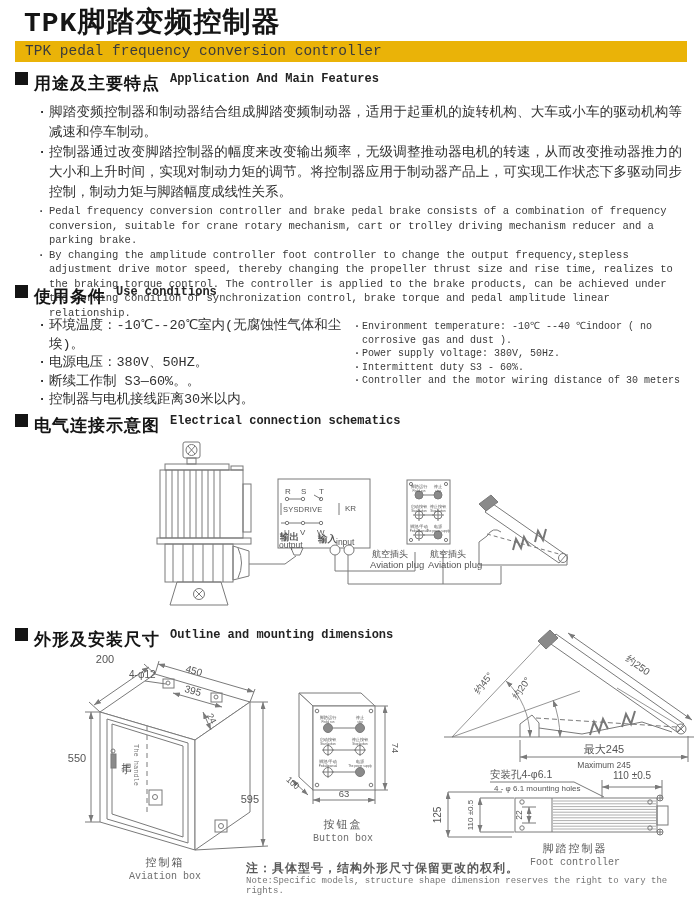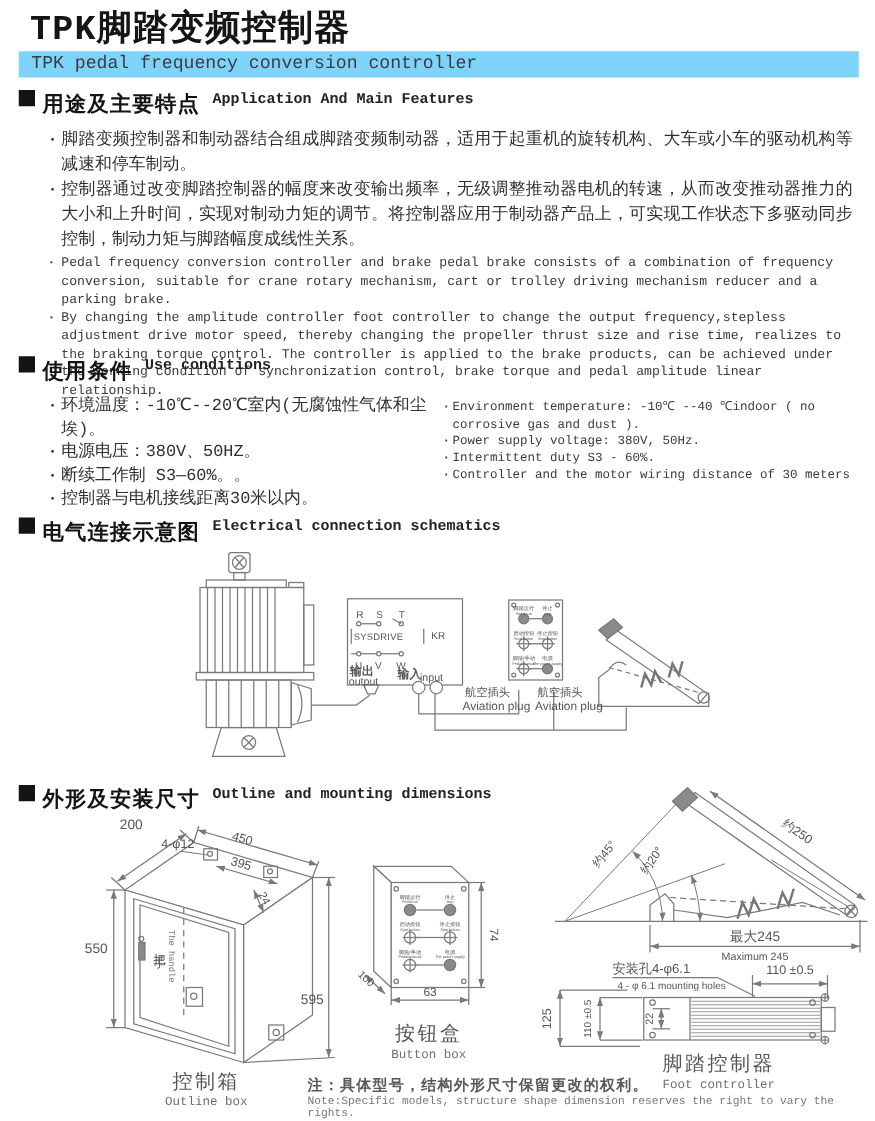--- a/index.html
+++ b/index.html
@@ -1,37 +1,37 @@
 <!DOCTYPE html>
 <html><head>
 <meta charset="utf-8">
 <style>
   html,body{margin:0;padding:0;background:#fff;}
   #page{position:relative;width:700px;height:897px;background:#fff;overflow:hidden;
         font-family:"Liberation Sans","DejaVu Sans",sans-serif;color:#333;}
   .abs{position:absolute;font-family:Liberation Mono, monospace;}
   .title{left:24px;top:3px;font-size:28px;font-weight:bold;color:#151515;letter-spacing:1px;}
-  .subbar{left:15px;top:41px;width:672px;height:21px;background:#7dd3fc;}
+  .subbar{left:15px;top:41px;width:672px;height:21px;background:#eab308;}
   .subbar span{display:block;padding:2px 0 0 10px;font-size:14.5px;color:#3c3c3c;}
   .sec-head{display:flex;align-items:flex-start;gap:6px;}
   .sq{width:13px;height:13px;background:#141414;flex:0 0 auto;}
   .sec-zh{font-size:17px;font-weight:bold;color:#141414;letter-spacing:1px;}
   .sec-en{font-size:12px;font-weight:bold;color:#232323;margin-left:4px;}
   .blist{line-height:20px;}
   .bullet{position:relative;padding-left:13px;text-align:justify;}
   .bullet::before{content:"·";position:absolute;left:2px;top:0;font-weight:bold;color:#333;}
   .zh-feat{left:36px;top:103px;width:646px;font-size:13.5px;color:#303030;}
   .en-feat{left:36px;top:204px;width:650px;font-size:10.5px;line-height:14.5px;color:#3a3a3a;}
   .en-feat .bullet{text-align:left;}
   .zh-cond{left:36px;top:317px;width:322px;font-size:13.5px;line-height:18.5px;color:#303030;}
   .zh-cond .bullet{text-align:left;}
   .en-cond{left:352px;top:320px;width:346px;font-size:10px;line-height:13.5px;color:#3a3a3a;}
   .en-cond .bullet{text-align:left;padding-left:10px;}
   .cap{text-align:center;color:#555;}
-  .cap .zh{font-size:16px;letter-spacing:2px;display:block;}
+  .cap .zh{font-size:11px;letter-spacing:2px;display:block;}
   .cap .en{font-size:10px;color:#6e6e6e;display:block;margin-top:1px;}
   .note-zh{left:246px;top:860px;font-size:12px;font-weight:600;color:#5a5a5a;letter-spacing:1px;}
   .note-en{left:246px;top:876px;font-size:9px;color:#777;}
   .vtext{writing-mode:vertical-rl;color:#555;}
   svg{position:absolute;overflow:visible;font-family:"Liberation Sans","DejaVu Sans",sans-serif;}
   svg text{fill:#555;stroke:none;}
 </style>
 </head>
 <body>
 
@@ -264,21 +264,21 @@
     <text x="168" y="24" font-size="10" text-anchor="middle" transform="rotate(16,168,24)">450</text>
     <text x="167" y="44" font-size="10" text-anchor="middle" transform="rotate(16,167,44)">395</text>
     <text x="184" y="70" font-size="9" text-anchor="middle" transform="rotate(62,184,70)">24</text>
     <text x="52" y="112" font-size="11" text-anchor="middle">550</text>
     <text x="234" y="153" font-size="11" text-anchor="end">595</text>
   </svg>
   <div class="abs vtext" style="left:118px;top:754px;font-size:10px;letter-spacing:2px;">把手</div>
   <div class="abs vtext" style="left:132px;top:744px;font-size:7px;color:#777;">The handle</div>
   <div class="abs cap" style="left:105px;top:855px;width:120px;">
     <span class="zh">控制箱</span>
-    <span class="en">Outline box</span>
+    <span class="en">Aviation box</span>
   </div>
 
   <svg style="left:283px;top:688px;" width="120" height="130" viewBox="0 0 120 130">
     <defs>
       <marker id="arrB" markerWidth="8" markerHeight="6" refX="7" refY="2.5" orient="auto-start-reverse" markerUnits="userSpaceOnUse">
         <path d="M0,0 L7,2.5 L0,5 Z" fill="#7a7a7a"></path>
       </marker>
     </defs>
     <g stroke="#7a7a7a" fill="none" stroke-width="1">
       <polygon points="30,18 92,18 78,5 16,5" fill="#fff"></polygon>

